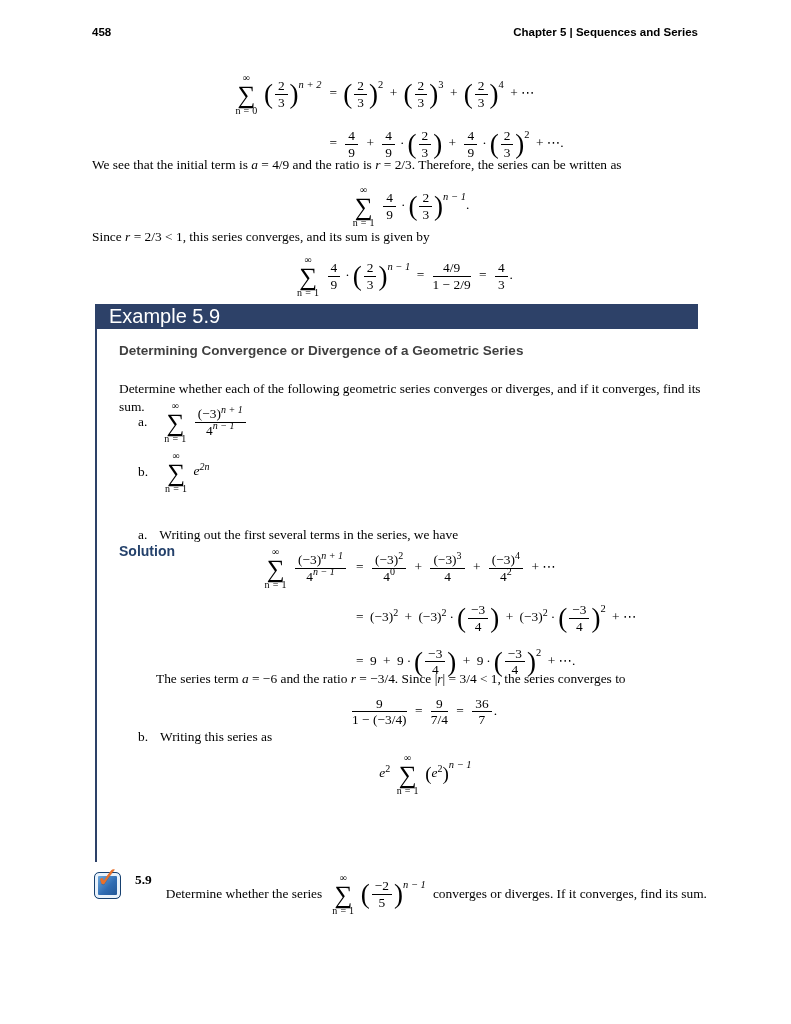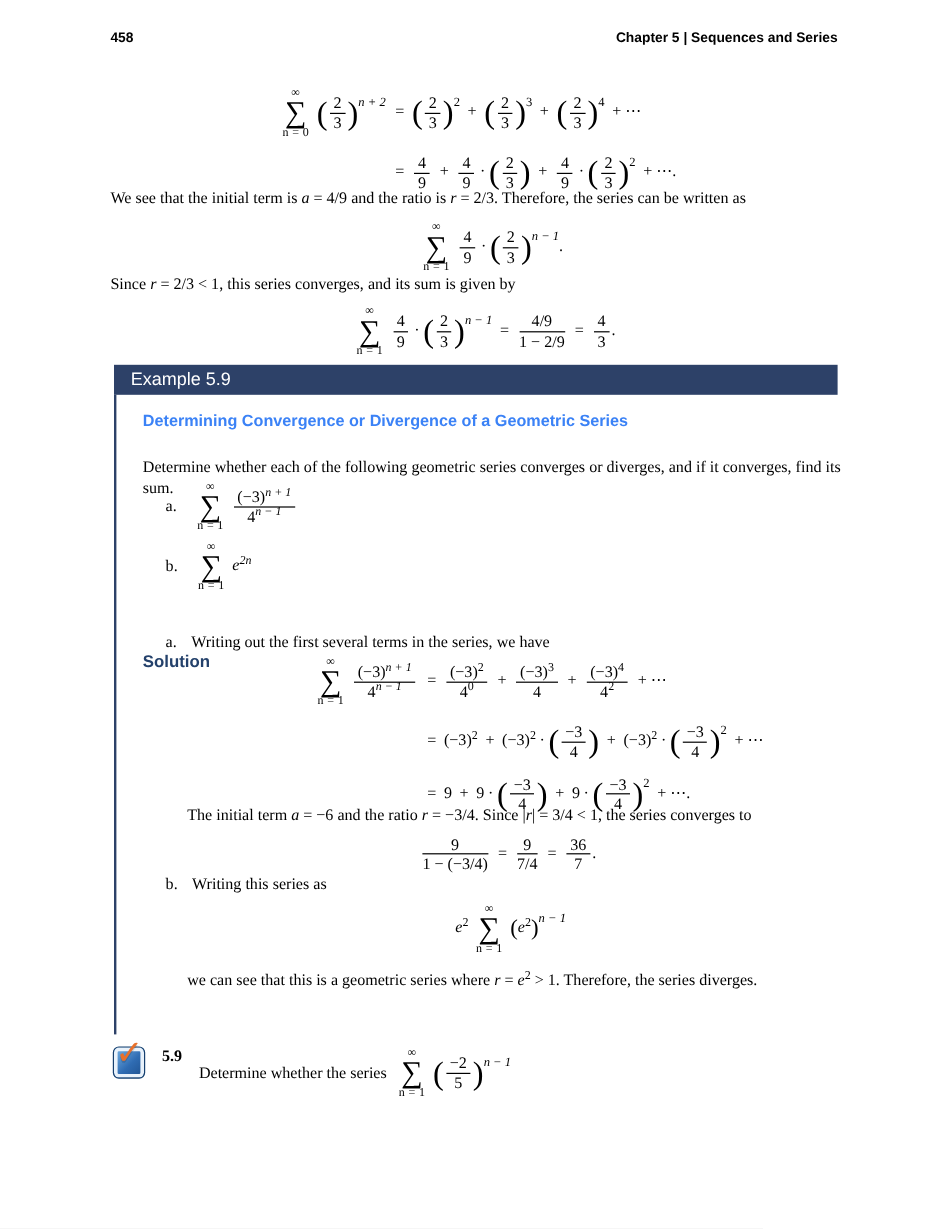--- a/index.html
+++ b/index.html
@@ -34,23 +34,23 @@
   .lhs { text-align:right; white-space:nowrap; }
   .rhs { text-align:left;  white-space:nowrap; }
   .eqabs { position:absolute; left:0; right:0; }
 
   
   .para { position:absolute; font-size:13.4px; line-height:1.35; }
 
   
   .banner { position:absolute; left:95px; top:304px; width:603px; height:25px;
             background:#2d4168; color:#fff; font-family:"Liberation Sans", sans-serif;
-            font-size:15px; display:flex; align-items:center; padding-left:14px; box-sizing:border-box; }
+            font-size:20px; display:flex; align-items:center; padding-left:14px; box-sizing:border-box; }
   .exborder { position:absolute; left:95px; top:329px; width:2px; height:533px; background:#2d4168; }
-  .exheading { position:absolute; left:119px; top:343px; color:#3b82f6;
+  .exheading { position:absolute; left:119px; top:343px; color:#404040;
                font-family:"Liberation Sans", sans-serif; font-weight:bold; font-size:13.5px; }
   .solheading { position:absolute; left:119px; top:505px; color:#24416b;
                 font-family:"Liberation Sans", sans-serif; font-weight:bold; font-size:14px;margin-top:38px; }
   .itemrow { position:absolute; display:flex; align-items:center; gap:14px; font-size:13.4px; }
   .introrow { position:absolute; display:flex; gap:12px; font-size:13.4px; }
 
   
   .cp { position:absolute; left:94px; top:872px; right:95px; display:flex; align-items:center; }
   .cpicon { width:25px; height:25px; border-radius:5px; flex:0 0 auto; align-self:flex-start;
             background:linear-gradient(135deg,#7db8e8 0%,#2f6cb3 55%,#1d4f8c 100%);
@@ -189,21 +189,21 @@
         <span class="op">+</span>
         <span>9</span><span class="op">·</span><span class="paren">(</span><span class="frac"><span class="fn">−3</span><span class="fd">4</span></span><span class="paren">)</span>
         <span class="op">+</span>
         <span>9</span><span class="op">·</span><span class="paren">(</span><span class="frac"><span class="fn">−3</span><span class="fd">4</span></span><span class="paren">)</span><span class="hx">2</span>
         <span class="op">+ ⋯.</span>
       </div>
     </div>
   </div>
 
   <div class="para" style="left:156px; top:670px; width:540px;">
-    <span>The initial term </span><span class="it">a</span><span> = −6 and the ratio </span><span class="it">r</span><span> = −3/4.  Since |</span><span class="it">r</span><span>| = 3/4 &lt; 1,   the series converges to</span>
+    <span>The series term </span><span class="it">a</span><span> = −6 and the ratio </span><span class="it">r</span><span> = −3/4.  Since |</span><span class="it">r</span><span>| = 3/4 &lt; 1,   the series converges to</span>
   </div>
 
   <div class="eqabs math" style="top:696px; text-align:center;">
     <span style="margin-left:56px;">
       <span class="frac"><span class="fn">9</span><span class="fd">1 − (−3/4)</span></span>
       <span class="op">=</span>
       <span class="frac"><span class="fn">9</span><span class="fd">7/4</span></span>
       <span class="op">=</span>
       <span class="frac"><span class="fn">36</span><span class="fd">7</span></span><span>.</span>
     </span>
@@ -215,32 +215,30 @@
   </div>
 
   <div class="eqabs math" style="top:752px; text-align:center;">
     <span style="margin-left:60px;">
       <span class="it">e</span><sup>2</sup>
       <span class="sum"><span class="slim">∞</span><span class="ssig">∑</span><span class="slim">n = 1</span></span>
       <span class="paren sm">(</span><span class="it">e</span><sup>2</sup><span class="paren sm">)</span><span class="hx it">n − 1</span>
     </span>
   </div>
 
-  <div class="para" style="left:156px; top:808px; width:540px;">
-    <span>we can see that this is a geometric series where </span><span class="it">r</span><span> = </span><span class="it">e</span><sup>2</sup><span> &gt; 1.  Therefore, the series diverges.</span>
-  </div>
 
   <div class="cp">
     <div class="cpicon">
       <div class="cpcheck">✓</div>
     </div>
     <span class="cpnum">5.9</span>
     <span class="cptext math">
       <span>Determine whether the series</span>
       <span>
         <span class="sum"><span class="slim">∞</span><span class="ssig">∑</span><span class="slim">n = 1</span></span>
         <span class="paren">(</span><span class="frac"><span class="fn">−2</span><span class="fd">5</span></span><span class="paren">)</span><span class="hx it">n − 1</span>
       </span>
+      <span>converges or diverges. If it converges, find its sum.</span>
     </span>
   </div>
 
 
 </div>
 
 </body></html>

